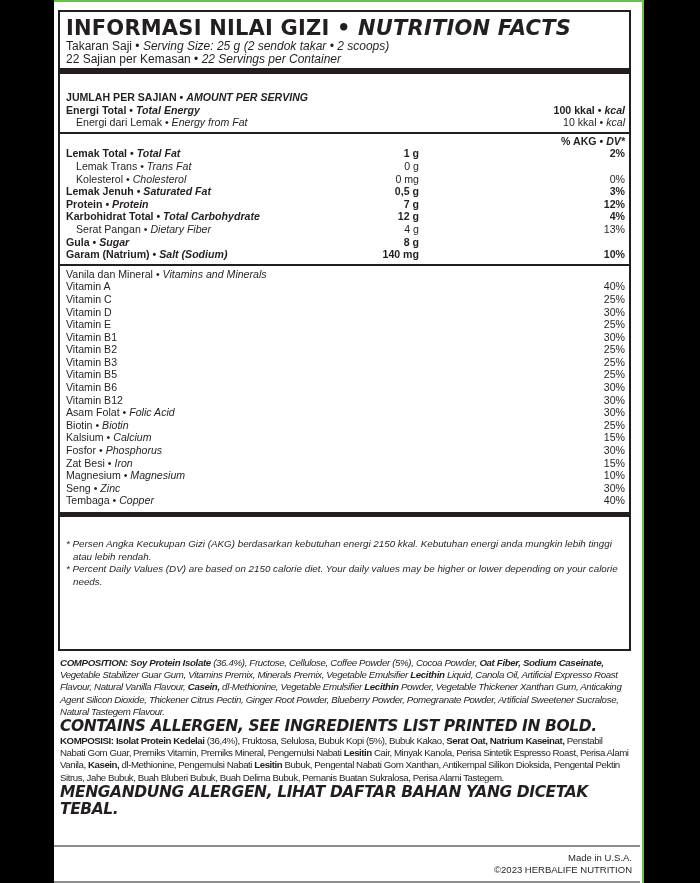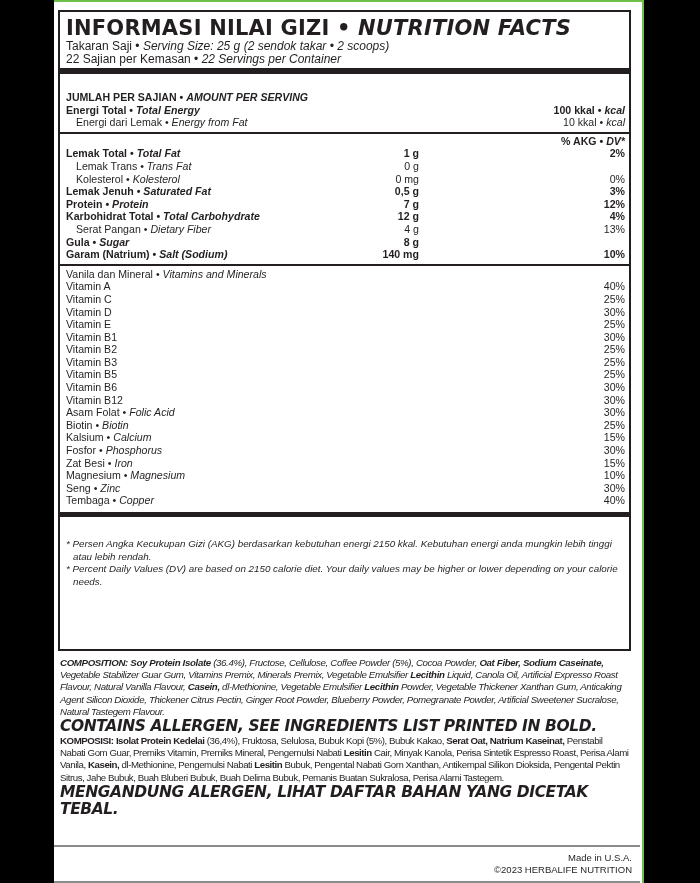--- a/index.html
+++ b/index.html
@@ -67,21 +67,21 @@
             <span class="n"><span>Lemak Total • </span><i>Total Fat</i></span>
             <span class="a">1 g</span>
             <span class="p">2%</span>
           </div>
           <div class="row">
             <span class="n ind"><span>Lemak Trans • </span><i>Trans Fat</i></span>
             <span class="a">0 g</span>
             <span class="p"></span>
           </div>
           <div class="row">
-            <span class="n ind"><span>Kolesterol • </span><i>Kolesterol</i></span>
+            <span class="n ind"><span>Kolesterol • </span><i>Cholesterol</i></span>
             <span class="a">0 mg</span>
             <span class="p">0%</span>
           </div>
           <div class="row b">
             <span class="n"><span>Lemak Jenuh • </span><i>Saturated Fat</i></span>
             <span class="a">0,5 g</span>
             <span class="p">3%</span>
           </div>
           <div class="row b">
             <span class="n"><span>Protein • </span><i>Protein</i></span>

